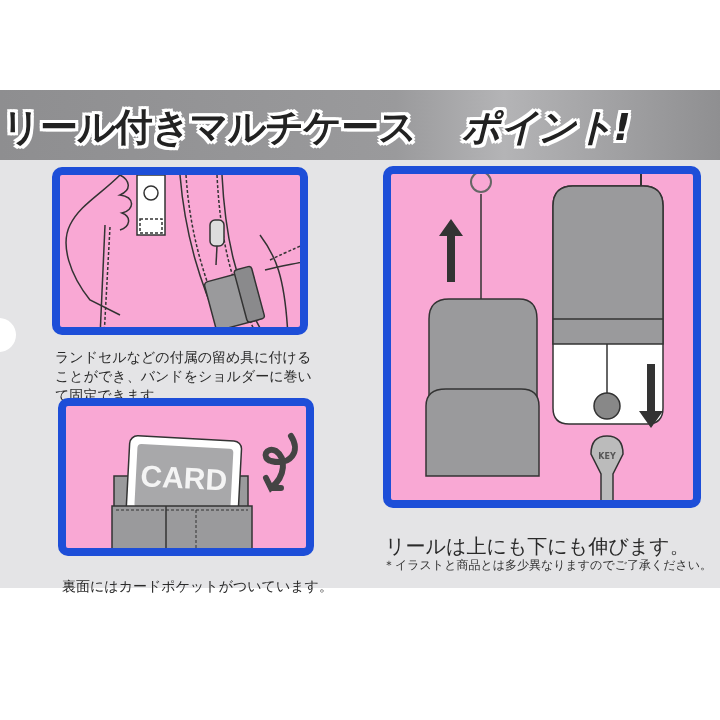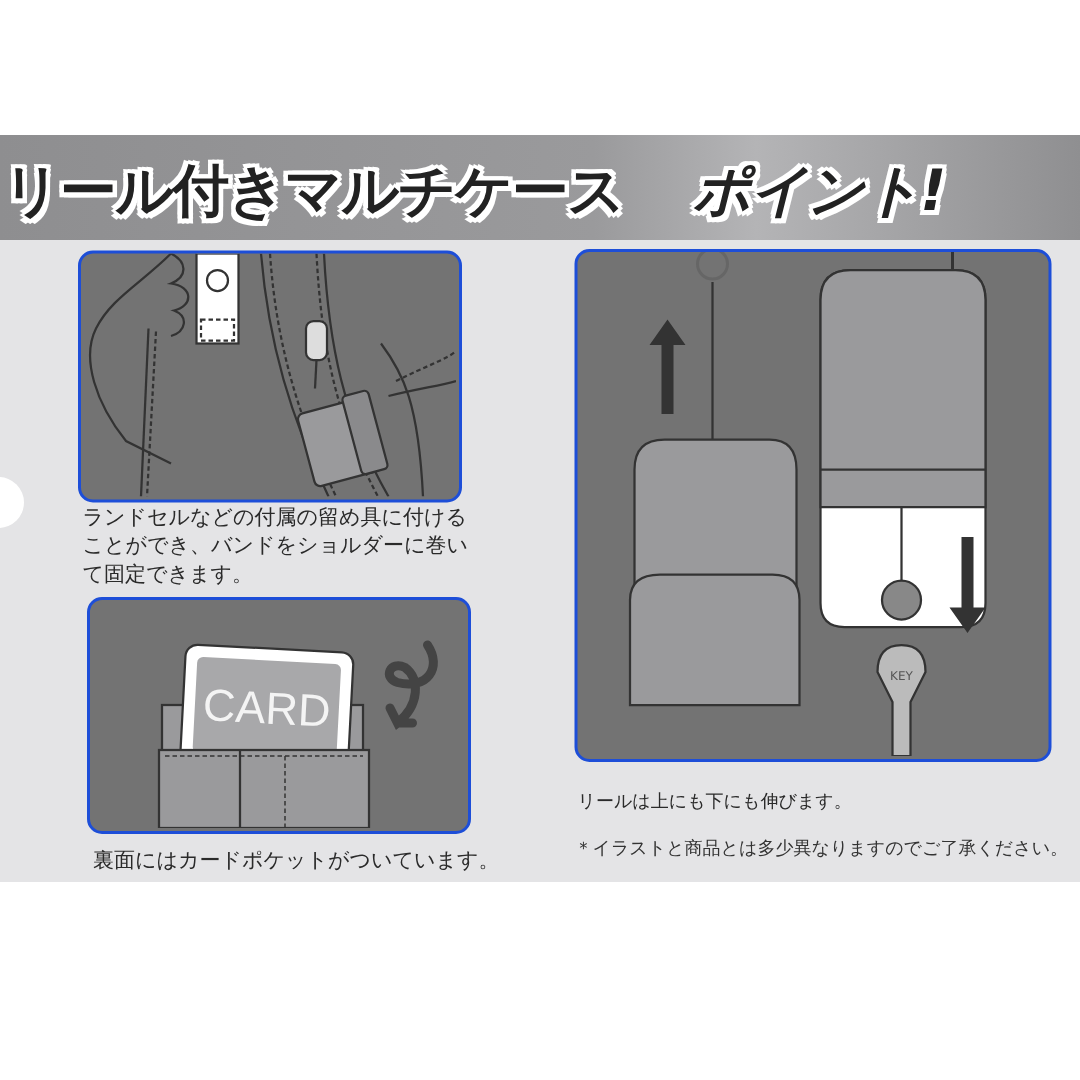--- a/index.html
+++ b/index.html
@@ -4,28 +4,28 @@
 <style>
   html,body{margin:0;padding:0;}
   body{width:720px;height:720px;background:#ffffff;position:relative;overflow:hidden;font-family:"DejaVu Sans",sans-serif;}
   .card{position:absolute;left:0;top:90px;width:720px;height:498px;background:#e4e4e6;}
   .banner{position:absolute;left:0;top:90px;width:720px;height:70px;background:linear-gradient(90deg,#8e8e90 0%,#9a9a9c 55%,#b4b4b6 70%,#8f8f91 100%);}
   .title{position:absolute;top:102px;font-weight:bold;font-size:38px;color:#222;letter-spacing:-1px;
     text-shadow:-3px -3px 0 #fff,3px -3px 0 #fff,-3px 3px 0 #fff,3px 3px 0 #fff,0 3px 0 #fff,0 -3px 0 #fff,3px 0 0 #fff,-3px 0 0 #fff;}
   .title.left{left:2px;text-align:right;}
   .title.right{left:462px;font-style:italic;}
   .hole{position:absolute;left:-18px;top:318px;width:34px;height:34px;border-radius:50%;background:#fff;}
-  .panel{position:absolute;background:#737373;border:2px solid #1d4ed8;border-radius:10px;overflow:hidden;box-sizing:border-box;}
+  .panel{position:absolute;background:#f9a8d4;border:8px solid #1d4ed8;border-radius:10px;overflow:hidden;box-sizing:border-box;font-weight:bold;}
   .p1{left:52px;top:167px;width:256px;height:168px;}
   .p2{left:58px;top:398px;width:256px;height:158px;}
   .p3{left:383px;top:166px;width:318px;height:342px;}
-  .caption{position:absolute;font-size:14px;color:#2a2a2a;line-height:19px;}
+  .caption{position:absolute;font-size:14px;color:#2a2a2a;line-height:19px;margin-top:12px;}
   .cap1{left:55px;top:336px;width:270px;}
   .cap2{left:62px;top:565px;}
-  .cap3{left:385px;top:525px;font-size:12px;}
+  .cap3{left:385px;top:525px;font-size:20px;}
   .note{position:absolute;left:383px;top:557px;font-size:12px;color:#333;white-space:nowrap;font-family:Liberation Mono, monospace;}
   svg{display:block;}
 </style>
 </head>
 <body>
 
 <div class="card"></div>
 <div class="banner"></div>
 <div class="title left">リール付きマルチケース</div>
 <div class="title right">ポイント!</div>

